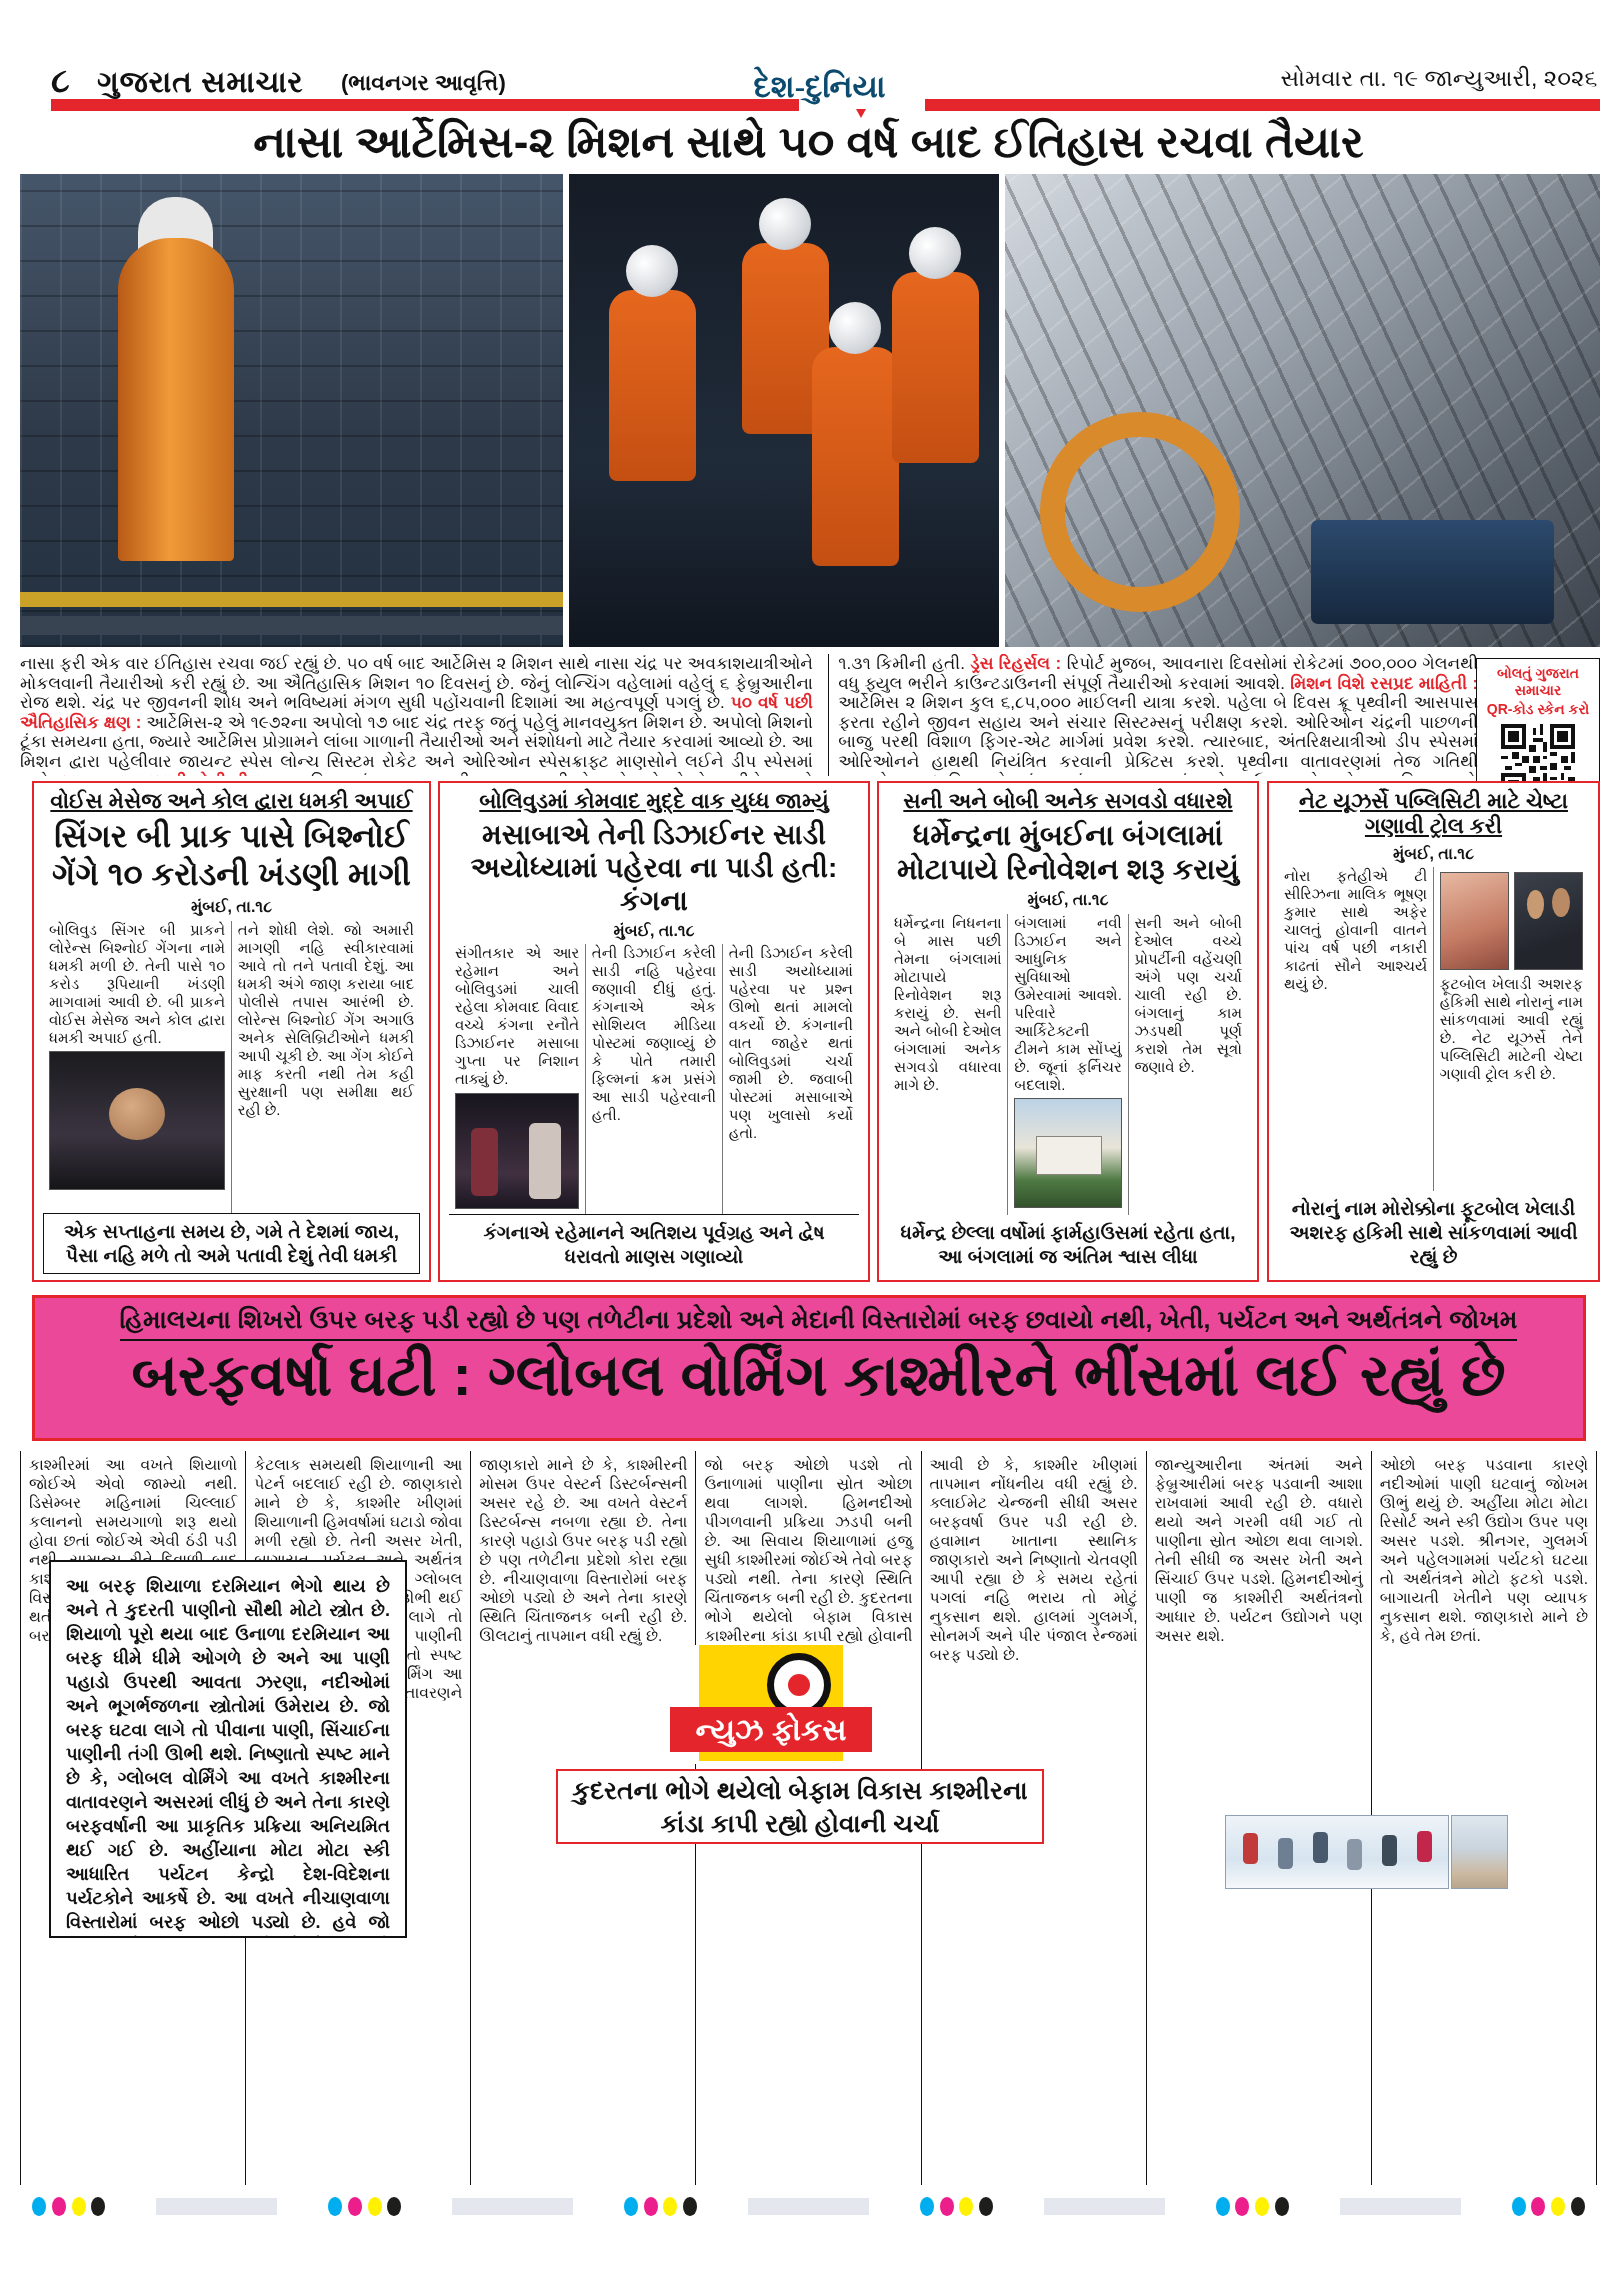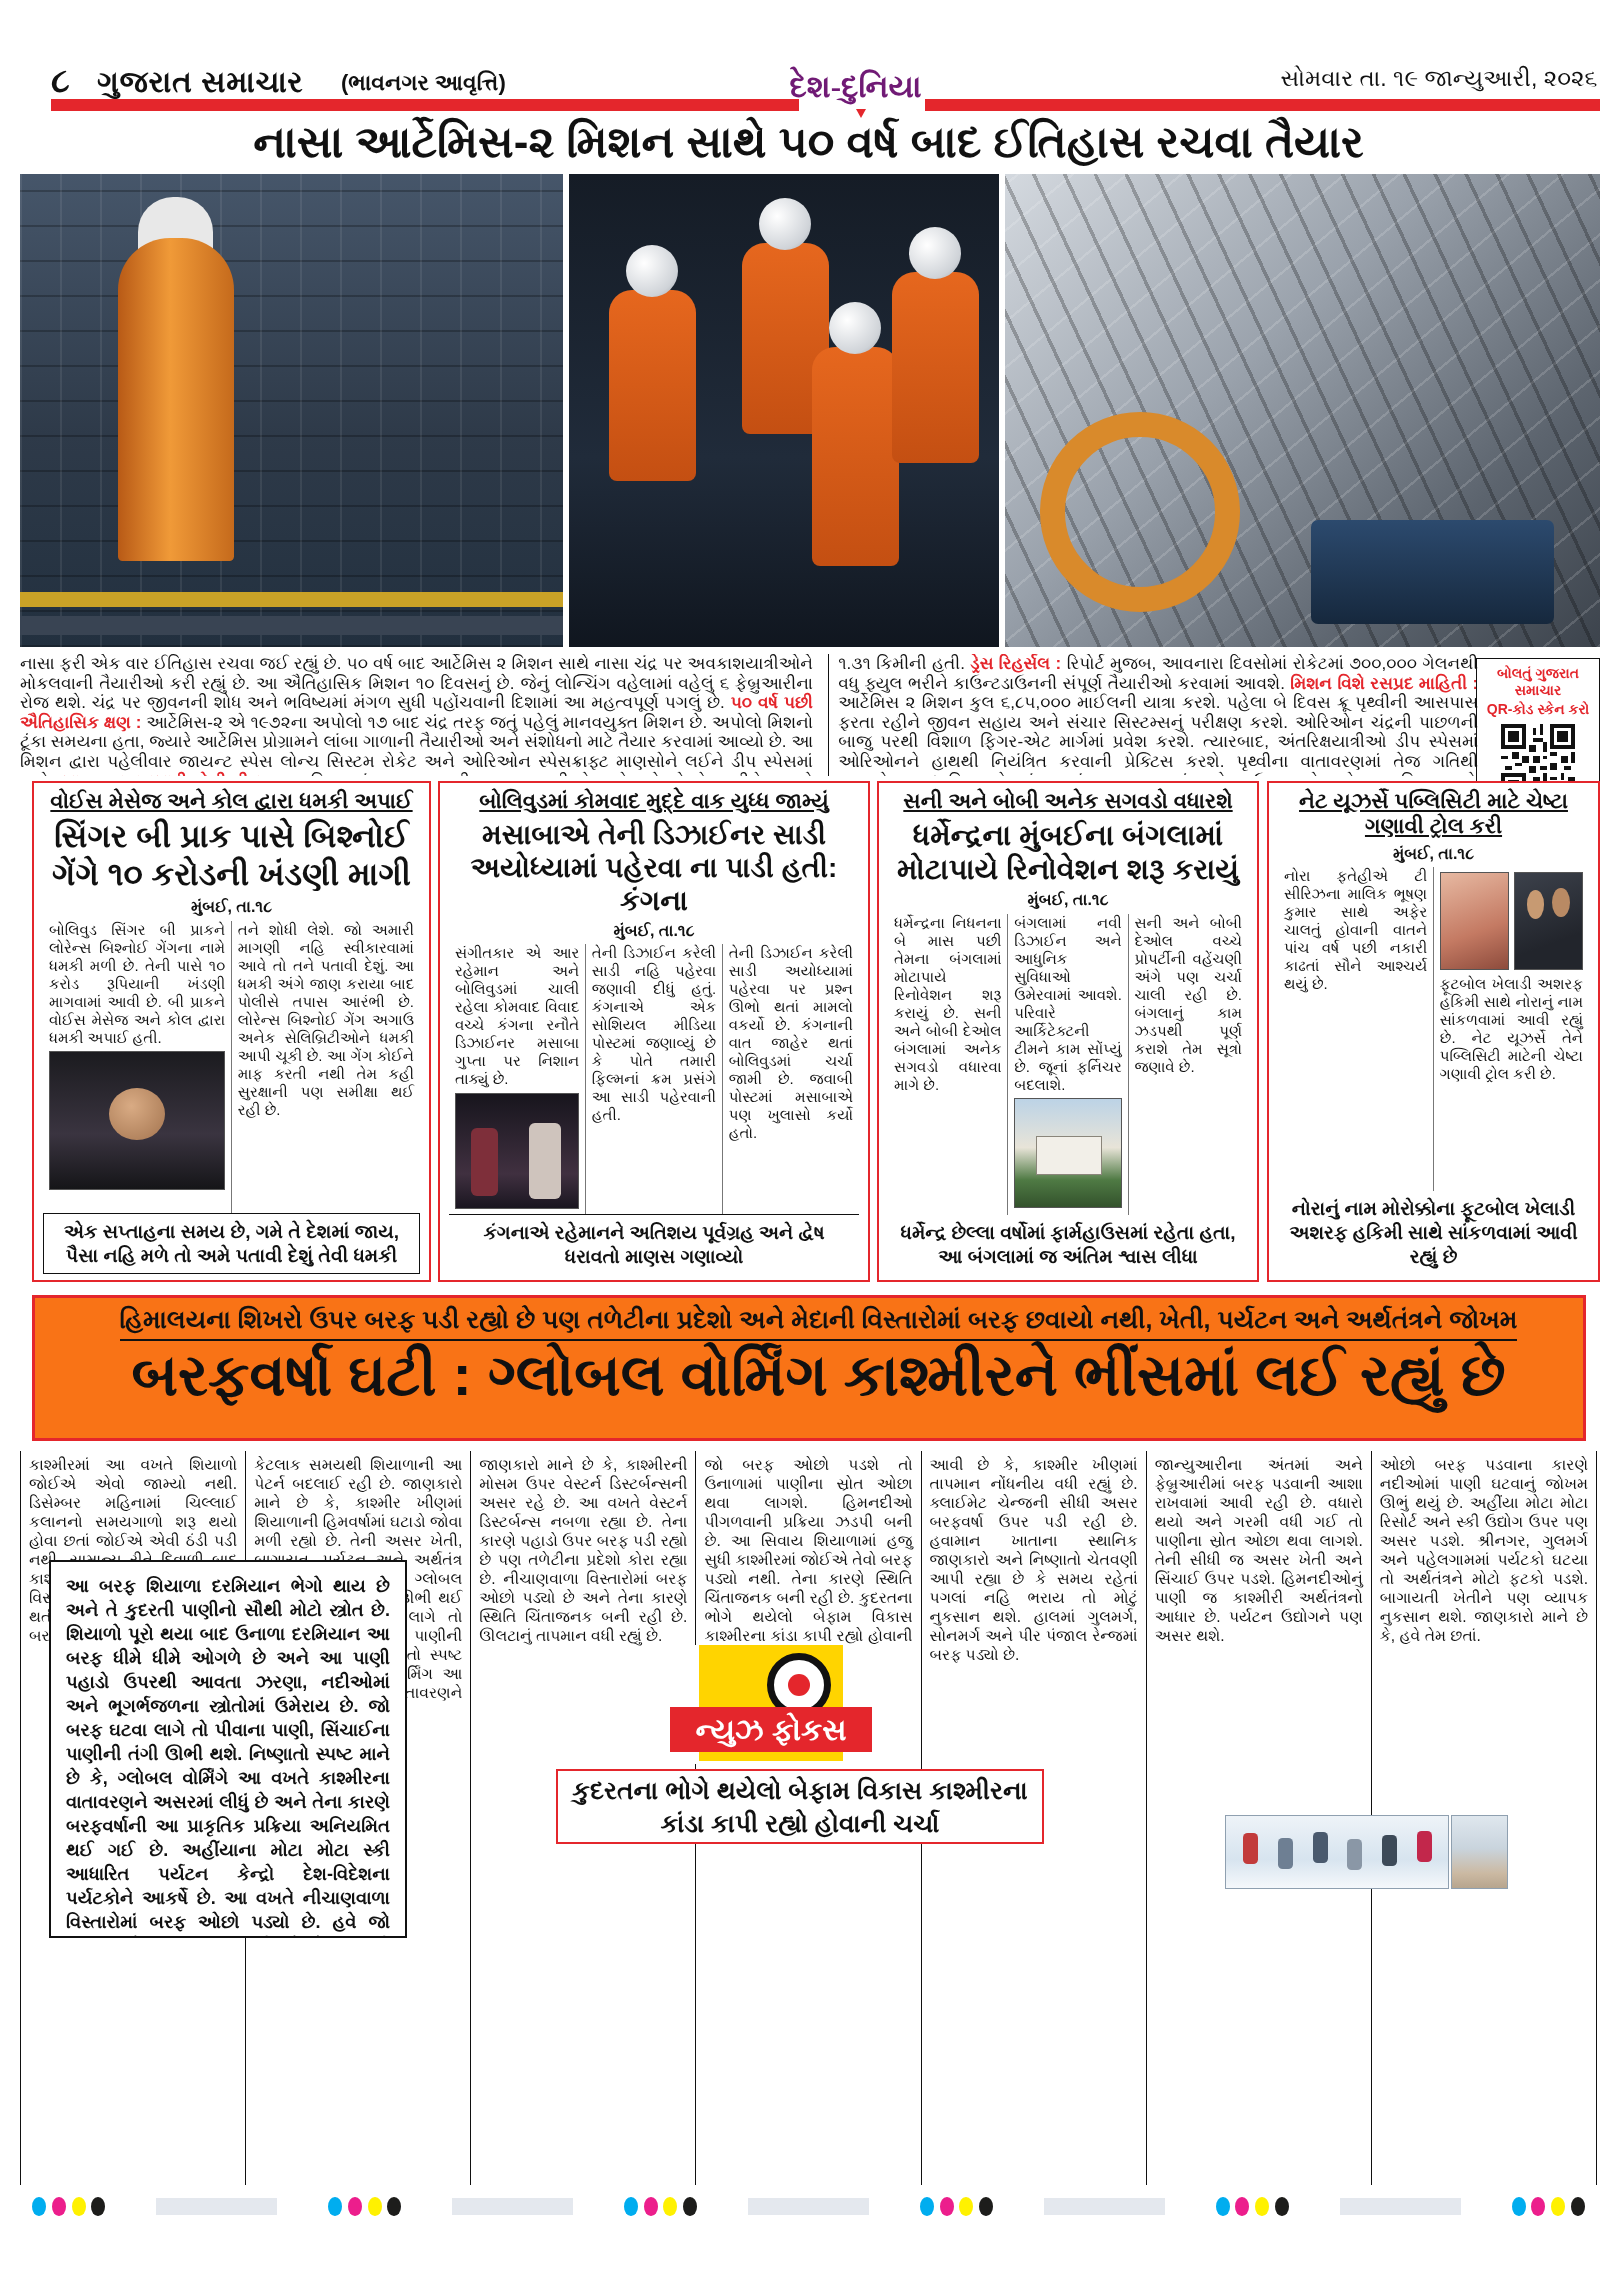--- a/index.html
+++ b/index.html
@@ -6,22 +6,22 @@
   .page{position:relative;width:1617px;height:2295px;background:#fff;
         font-family:"Liberation Sans",sans-serif;color:#111;overflow:hidden;}
   
   .pageno{position:absolute;left:51px;top:61px;font-size:34px;font-weight:bold;}
   .masthead{position:absolute;left:97px;top:65px;font-size:30px;font-weight:bold;letter-spacing:0.6px;}
   .edition{position:absolute;left:341px;top:70px;font-size:22px;font-weight:bold;}
   .dateline-top{position:absolute;right:19.6px;top:65px;font-size:23px;font-weight:normal;}
   .redbar{position:absolute;top:99px;height:11.6px;background:#e4262c;}
   .redbar.l{left:51px;width:748px;}
   .redbar.r{left:925px;width:675px;}
-  .section-label{position:absolute;left:786px;top:69px;width:139px;text-align:center;
-                 color:#701a75;font-size:31px;font-weight:bold;font-family:"Liberation Serif",serif;}
+  .section-label{position:absolute;left:750px;top:69px;width:139px;text-align:center;
+                 color:#0c4a6e;font-size:31px;font-weight:bold;font-family:"Liberation Serif",serif;}
   .section-pointer{position:absolute;left:856px;top:109px;width:0;height:0;
                    border-left:5.8px solid transparent;border-right:5.8px solid transparent;
                    border-top:9.2px solid #e4262c;}
   
   .lead-headline{position:absolute;left:0;top:117px;width:100%;text-align:center;
                  font-size:44px;font-weight:bold;}
   .photo{position:absolute;top:174px;height:473px;overflow:hidden;background:#2a3340;}
   .photo.pl{left:20px;width:543px;background:linear-gradient(180deg,#46566a 0%,#2e3a49 55%,#22303f 100%);}
   .photo.pm{left:569px;width:430px;background:linear-gradient(180deg,#151c26 0%,#202b3a 60%,#10161f 100%);}
   .photo.pr{left:1005px;width:595px;background:linear-gradient(135deg,#d4d9df 0%,#9aa2ac 40%,#5c646e 75%,#3c434c 100%);}
@@ -81,21 +81,21 @@
   .ph.hakimi{height:98px;background:linear-gradient(160deg,#3c414b,#22252c 70%);position:relative;}
   .ph.hakimi:before{content:"";position:absolute;left:18%;top:18%;width:26%;height:30%;border-radius:50%;background:#c79a72;}
   .ph.hakimi:after{content:"";position:absolute;right:18%;top:16%;width:26%;height:30%;border-radius:50%;background:#b98a64;}
   .ph-row{display:flex;gap:4.6px;}
   .ph-row .ph{flex:1;}
   .note{margin-top:auto;font-weight:bold;text-align:center;font-size:19px;line-height:1.25;padding:5.8px 4.6px;}
   .note.boxed{border:1.7px solid #111;}
   .note.lined{border-top:1.2px solid #111;}
   
   .banner{position:absolute;left:32px;top:1295px;width:1554px;height:146px;border:3.5px solid #e4262c;
-          box-sizing:border-box;text-align:center;background:#f97316;padding-left:19px;}
+          box-sizing:border-box;text-align:center;background:#ec4899;padding-left:19px;}
   .banner .strap{display:inline-block;font-size:25px;font-weight:bold;margin-top:7px;
                  border-bottom:2.3px double #111;padding-bottom:3.5px;}
   .banner .big{font-size:58px;font-weight:bold;margin-top:4.6px;line-height:1.05;}
   
   .story{position:absolute;left:20px;top:1451px;width:1577px;height:734px;display:flex;
          border-left:1.2px solid #111;border-right:1.2px solid #111;box-sizing:border-box;}
   .scol{flex:1;padding:3.5px 8px;font-size:15.6px;line-height:19px;text-align:justify;overflow:hidden;}
   .scol + .scol{border-left:1.2px solid #111;}
   .inset-box{position:absolute;left:49px;top:1560px;width:358px;height:378px;background:#fff;
              border:2.3px solid #111;box-sizing:border-box;padding:11.6px 15px;

